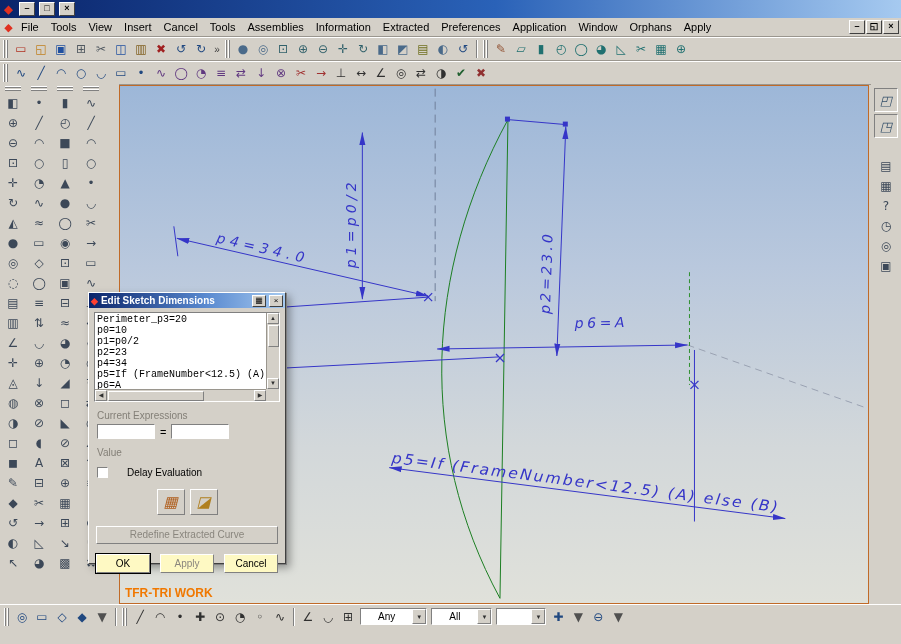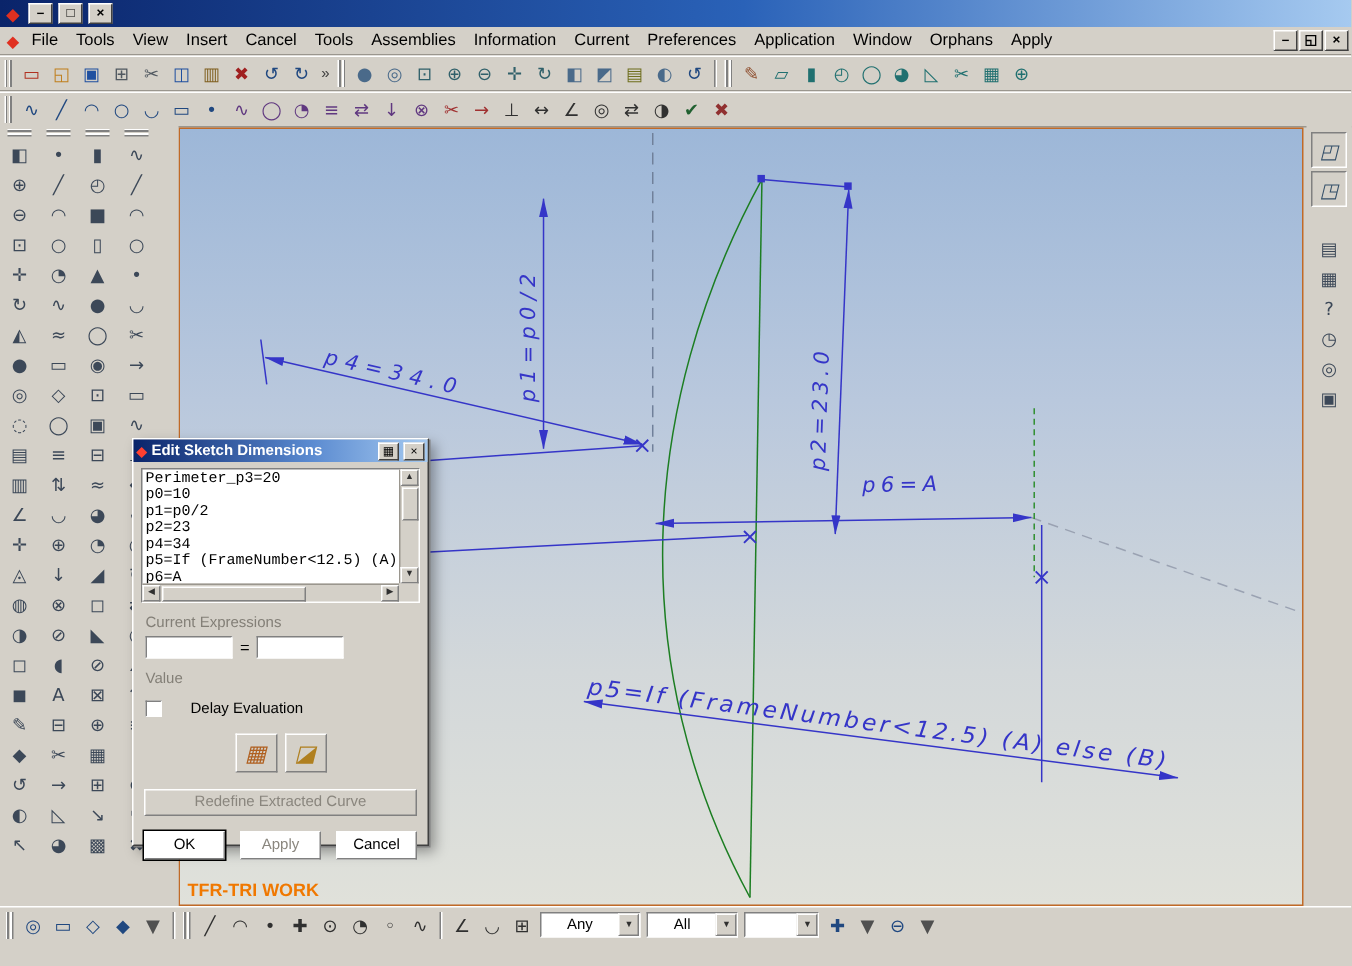--- a/index.html
+++ b/index.html
@@ -79,21 +79,21 @@
   .exprrow{display:flex;align-items:center;gap:5px;margin:3px 8px 0}
   .tfield{width:58px;height:15px;border:1px solid;border-color:#808080 #fff #fff #808080;background:#fff;font-size:10px;padding:0 2px;color:#404040}
   .cbrow{display:flex;align-items:center;gap:19px;margin:9px 0 0 8px;font-size:10px}
   .cb{width:11px;height:11px;background:#fff;border:1px solid;border-color:#808080 #fff #fff #808080;flex:none}
   .dico-row{display:flex;justify-content:center;gap:5px;margin:11px 0 0}
   .dico{width:28px;height:26px;display:flex;align-items:center;justify-content:center;font-size:15px;background:#d4d0c8;
     border:1px solid;border-color:#fff #808080 #808080 #fff}
   .btn-wide{display:block;margin:11px auto 0;width:182px;height:18px;text-align:center;font-size:10px;color:#8a867e;
     background:#d4d0c8;border:1px solid;border-color:#fff #808080 #808080 #fff;line-height:16px}
   .btnrow{display:flex;justify-content:center;gap:10px;margin:10px 0 0}
-  .btn{min-width:54px;height:19px;font-size:10px;line-height:17px;text-align:center;background:#ffffff;padding:0 8px;
+  .btn{min-width:54px;height:19px;font-size:10px;line-height:17px;text-align:center;background:#fef9c3;padding:0 8px;
     border:1px solid;border-color:#fff #808080 #808080 #fff}
   .btn.default{outline:1px solid #000}
   .btn.disabled{color:#8a867e}
 
   
   .bottomtb{position:absolute;left:0;right:0;bottom:16px;height:24px;background:#d4d0c8;border-top:1px solid #fff;
     display:flex;align-items:center;padding:0 2px;overflow:hidden}
   .dd{height:17px;background:#fff;border:1px solid;border-color:#808080 #fff #fff #808080;display:flex;align-items:center;flex:none;margin:0 2px}
   .dd .ddval{flex:1;padding:0 17px;font-size:10px;white-space:nowrap;overflow:hidden}
   .dd .ddarr{width:14px;height:15px;background:#d4d0c8;border:1px solid;border-color:#fff #808080 #808080 #fff;
@@ -119,21 +119,21 @@
     <span style="display:flex">
 
     <span class="mi">File</span>
         <span class="mi">Tools</span>
         <span class="mi">View</span>
         <span class="mi">Insert</span>
         <span class="mi">Cancel</span>
         <span class="mi">Tools</span>
         <span class="mi">Assemblies</span>
         <span class="mi">Information</span>
-        <span class="mi">Current</span>
+        <span class="mi">Extracted</span>
         <span class="mi">Preferences</span>
         <span class="mi">Application</span>
         <span class="mi">Window</span>
         <span class="mi">Orphans</span>
         <span class="mi">Apply</span>
       </span>
     <span class="mdi-ctl">
       <span class="wbtn">–</span>
       <span class="wbtn">◱</span>
       <span class="wbtn">×</span>

